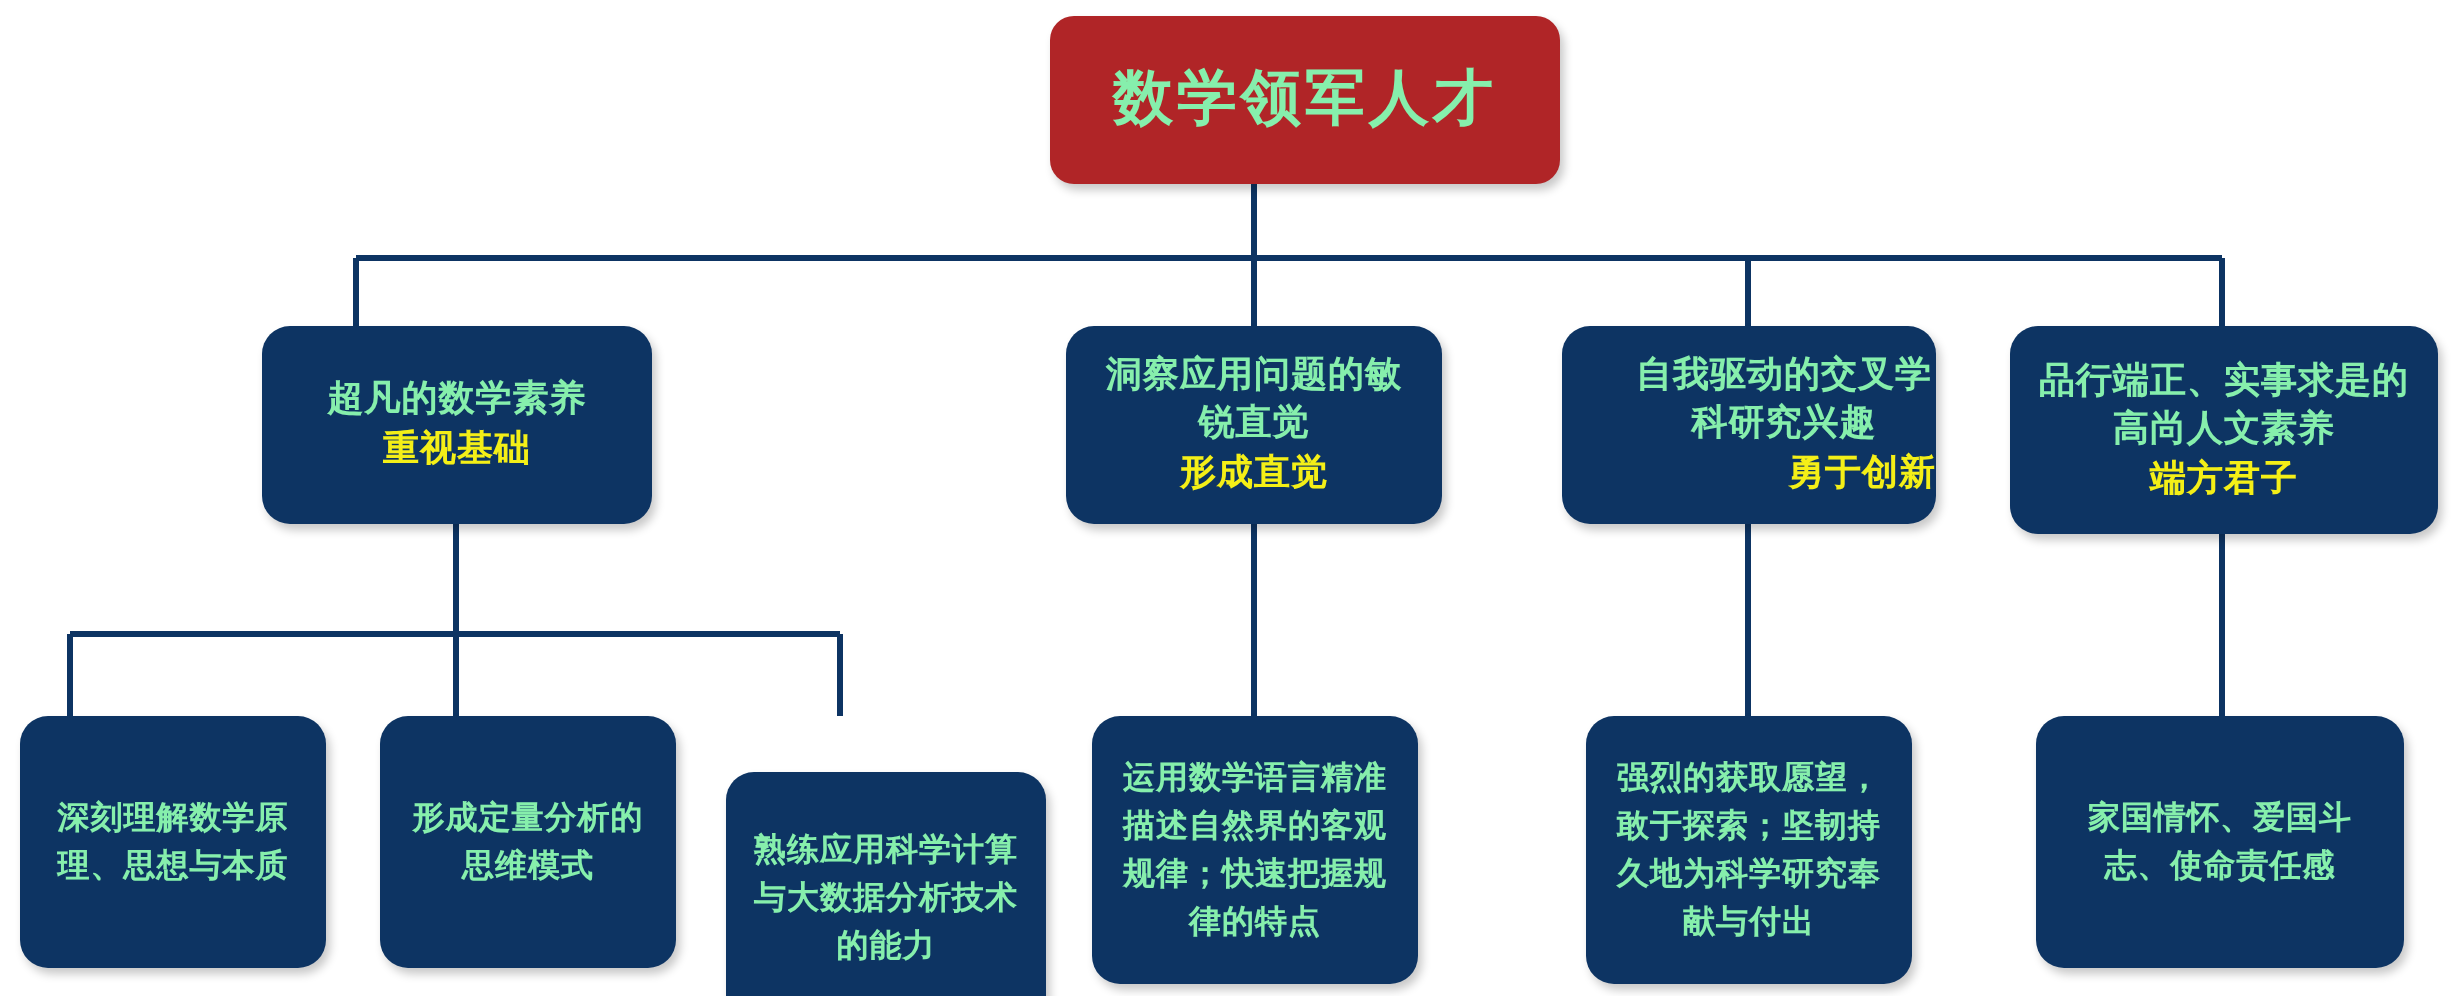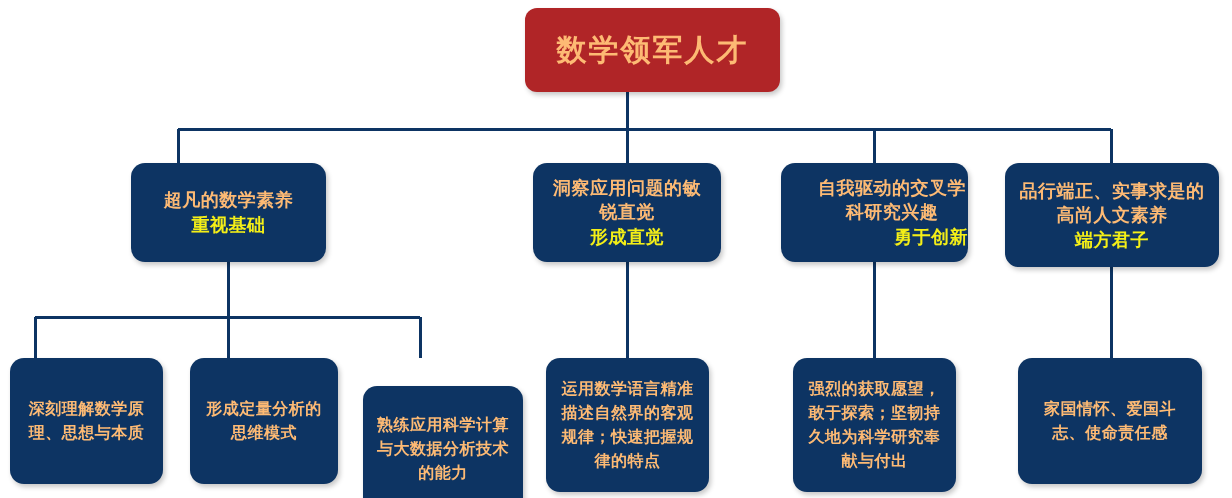--- a/index.html
+++ b/index.html
@@ -38,21 +38,21 @@
     z-index: 2;
   }
   .node-root {
     background: #b02527;
     border-radius: 12px;
   }
   .node-l2, .node-leaf {
     background: #0d3463;
   }
   .line-main {
-    color: #fdba74;
+    color: #86efac;
     font-weight: bold;
     letter-spacing: 0.5px;
   }
   .line-accent {
     color: #f4ef17;
     font-weight: bold;
     letter-spacing: 0.5px;
   }
   .node-root .line-main {
     font-size: 30px;

